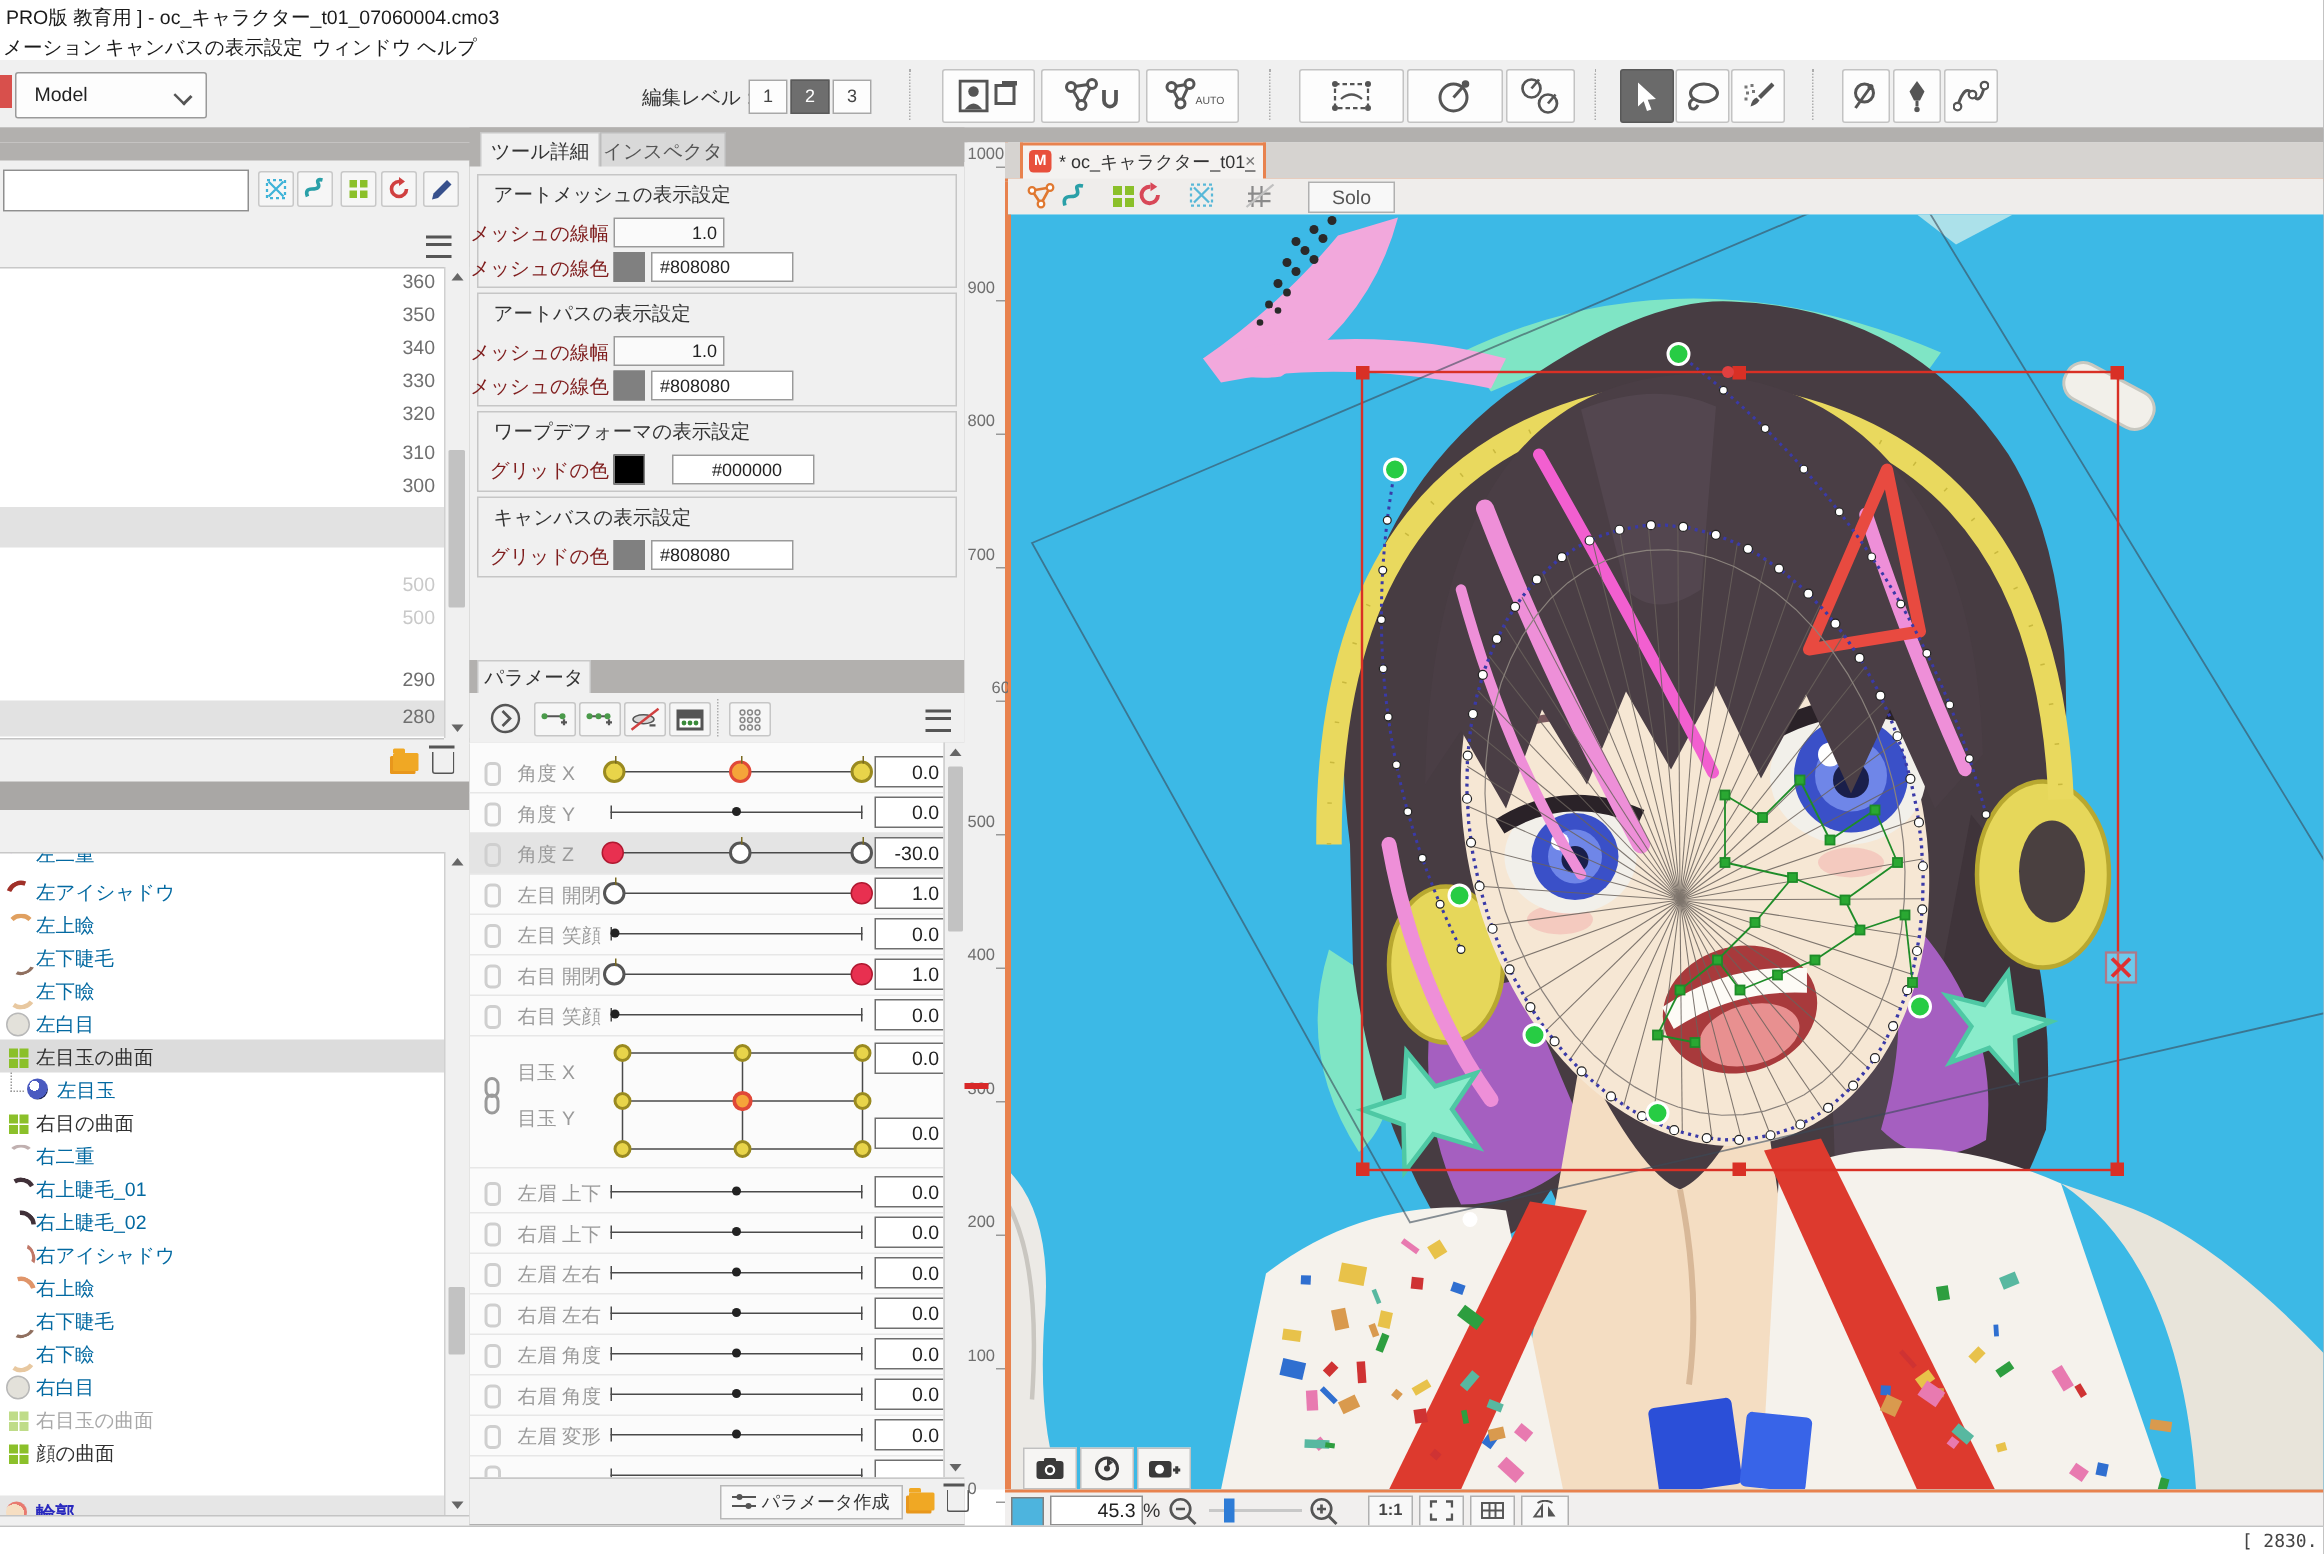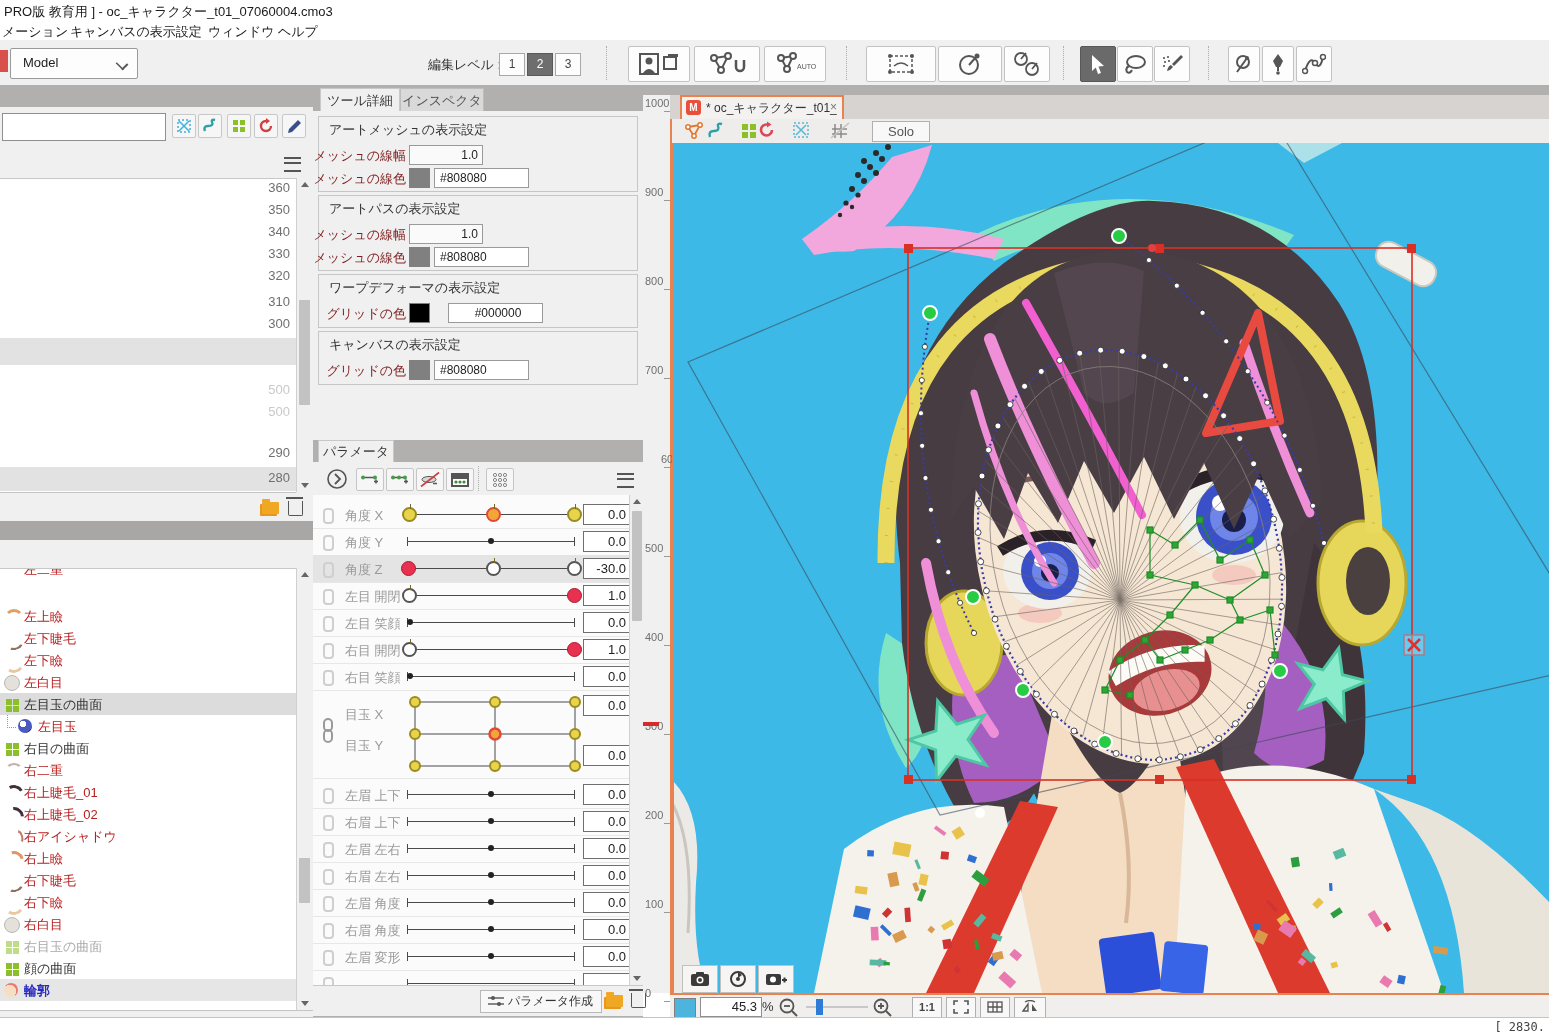--- a/index.html
+++ b/index.html
@@ -44,21 +44,21 @@
   #pa-foot{left:0;top:492px;width:296px;height:29px;background:#f0f0f0;border-top:1px solid #c4c4c4;}
   .folder-ic{position:absolute;width:17px;height:12px;background:#f0a824;border-radius:1px;box-shadow:-2px 2px 0 #e8971c;}
   .folder-ic::before{content:"";position:absolute;left:0;top:-3px;width:8px;height:3px;background:#f0a824;border-radius:1px 1px 0 0;}
   #splitter{left:0;top:521px;width:313px;height:19px;background:#a9a7a5;}
   #pb-area{left:0;top:540px;width:313px;height:470px;background:#f0f0f0;}
   #pb-list{left:0;top:568px;width:296px;height:442px;background:#fff;border-top:1px solid #c8c8c8;border-bottom:1px solid #555;overflow:hidden;}
   .pb-row{position:absolute;left:0;width:296px;height:22px;}
   .pb-row.sel{background:#dcdcdc;}
   .pb-row.sel2{background:#e6e6e6;}
   .pb-label{position:absolute;left:24px;top:3px;font-size:13px;white-space:nowrap;}
-  .t-blue{color:#b91c1c;} .t-black{color:#303030;} .t-gray{color:#a8a8a8;}
+  .t-blue{color:#0369a1;} .t-black{color:#303030;} .t-gray{color:#a8a8a8;}
   .t-bblue{color:#2a2abf;font-weight:bold;}
   .di{position:absolute;left:4px;top:4px;width:14px;height:14px;}
   .ic-arc{border-radius:50%;border:3px solid transparent;}
   .ic-grid4{left:6px;top:6px;width:6px;height:6px;background:#8bc02a;box-shadow:7px 0 0 #8bc02a,0 7px 0 #8bc02a,7px 7px 0 #8bc02a;}
   .ic-circ{border-radius:50%;background:#e3e1da;border:1px solid #b8b8b8;}
   .ic-eye{border-radius:50%;background:radial-gradient(circle at 35% 35%,#fff 0 25%,#4a5ac0 26% 70%,#202858 71%);}
   .ic-face{border-radius:50%;background:radial-gradient(circle at 40% 60%,#f6dec2 0 55%,#e87a70 56% 75%,#6a5a60 76%);}
   .tree-dot{position:absolute;left:7px;top:0px;width:8px;height:12px;border-left:1px dotted #999;border-bottom:1px dotted #999;}
   #pb-foot{left:0;top:1010px;width:313px;height:26px;background:#f0f0f0;border-top:1px solid #c4c4c4;}
   
@@ -322,20 +322,24 @@
     <div class="trash" style="left:288px;top:8px;"></div>
   </div>
   <div class="abs" id="splitter"></div>
 
   <div class="abs" id="pb-area"></div>
   <div class="abs" id="pb-list">
     <div class="pb-row" style="top:-11px;">
       <span class="di ic-arc" style="border-top-color:#c8a8d8;transform:rotate(-20deg);"></span>
       <span class="pb-label t-blue">左二重</span>
     </div>
+    <div class="pb-row" style="top:14px;">
+      <span class="di ic-arc" style="border-top-color:#a03028;transform:rotate(-25deg);"></span>
+      <span class="pb-label t-blue">左アイシャドウ</span>
+    </div>
     <div class="pb-row" style="top:36px;">
       <span class="di ic-arc" style="border-top-color:#e0a060;"></span>
       <span class="pb-label t-blue">左上瞼</span>
     </div>
     <div class="pb-row" style="top:58px;">
       <span class="di ic-arc" style="border-top:2px solid #907060;transform:rotate(160deg);"></span>
       <span class="pb-label t-blue">左下睫毛</span>
     </div>
     <div class="pb-row" style="top:80px;">
       <span class="di ic-arc" style="border-top-color:#e8c8a0;transform:rotate(170deg);"></span>
@@ -391,21 +395,21 @@
       <span class="pb-label t-blue">右下瞼</span>
     </div>
     <div class="pb-row" style="top:366px;">
       <span class="di ic-grid4" style="opacity:.55;"></span>
       <span class="pb-label t-gray">右目玉の曲面</span>
     </div>
     <div class="pb-row" style="top:388px;">
       <span class="di ic-grid4"></span>
       <span class="pb-label t-black">顔の曲面</span>
     </div>
-    <div class="pb-row sel2" style="top:410px;">
+    <div class="pb-row sel2" style="top:428px;">
       <span class="di ic-face"></span>
       <span class="pb-label t-bblue">輪郭</span>
     </div>
   </div>
   <div class="vscroll abs" style="left:296px;top:568px;width:16px;height:442px;">
     <span class="arr up" style="top:4px;"></span>
     <div class="vthumb" style="top:290px;height:45px;"></div>
     <span class="arr dn" style="bottom:4px;"></span>
   </div>
   <div class="abs" id="pb-foot"></div>

